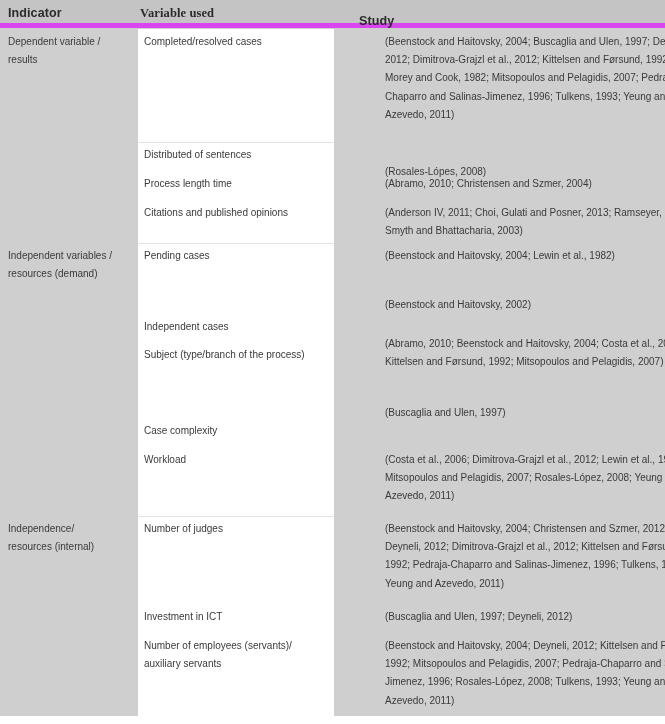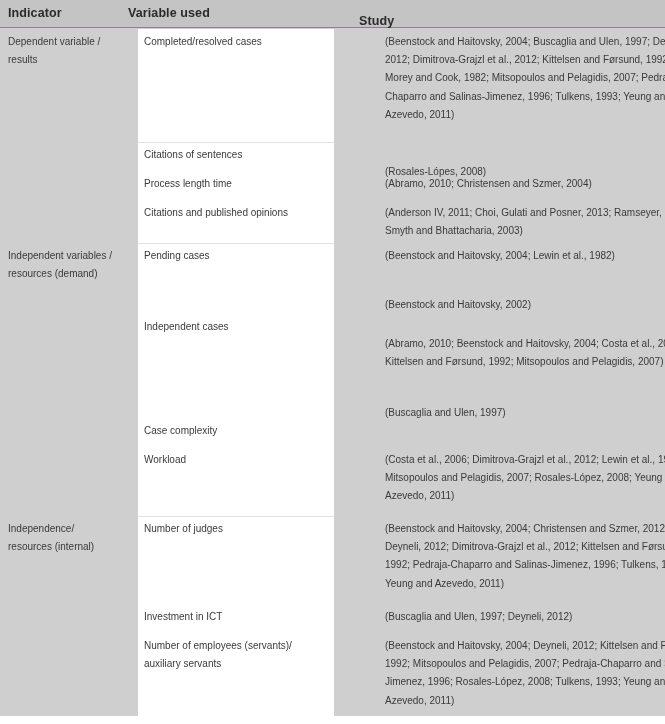--- a/index.html
+++ b/index.html
@@ -20,34 +20,34 @@
     background: #cfcfcf;
     box-sizing: border-box;
   }
   
   .thead {
     position: absolute;
     left: 0; top: 0;
     width: 665px;
     height: 28px;
     background: #c4c4c4;
-    border-bottom: 1px solid #d946ef;
+    border-bottom: 5px solid #d946ef;
     box-sizing: border-box;
   }
   .th {
     position: absolute;
     top: 6px;
     font-size: 12.5px;
     font-weight: bold;
     color: #2b2b2b;
     letter-spacing: .1px;
     white-space: nowrap;
   }
   .th.c1 { left: 8px; }
-  .th.c2 { left: 128px; }
+  .th.c2 { left: 140px; font-family: Liberation Serif, serif; }
   .th.c3 { left: 359px; margin-top: 8px; }
 
   
   .white-col {
     position: absolute;
     left: 138px;
     top: 29px;
     width: 196px;
     height: 687px;
     background: #ffffff;
@@ -115,38 +115,39 @@
     <div class="rule" style="top:113px"></div>
     <div class="rule" style="top:214px"></div>
     <div class="rule" style="top:487px"></div>
 
     <div class="cell col-ind" style="top:4px">Dependent variable /
 results</div>
 
     <div class="cell col-var" style="top:4px">Completed/resolved cases</div>
     <div class="cell col-study" style="top:4px">(Beenstock and Haitovsky, 2004; Buscaglia and Ulen, 1997; Deyneli, 2012; Dimitrova-Grajzl et al., 2012; Kittelsen and Førsund, 1992; Lewin, Morey and Cook, 1982; Mitsopoulos and Pelagidis, 2007; Pedraja-Chaparro and Salinas-Jimenez, 1996; Tulkens, 1993; Yeung and Azevedo, 2011)</div>
 
-    <div class="cell col-var" style="top:117px">Citations of sentences</div>
+    <div class="cell col-var" style="top:117px">Distributed of sentences</div>
     <div class="cell col-study" style="top:134px">(Rosales-Lópes, 2008)</div>
 
     <div class="cell col-var" style="top:146px">Process length time</div>
     <div class="cell col-study" style="top:146px">(Abramo, 2010; Christensen and Szmer, 2004)</div>
 
     <div class="cell col-var" style="top:175px">Citations and published opinions</div>
     <div class="cell col-study" style="top:175px">(Anderson IV, 2011; Choi, Gulati and Posner, 2013; Ramseyer, 2012; Smyth and Bhattacharia, 2003)</div>
 
     <div class="cell col-var" style="top:218px">Pending cases</div>
 
     <div class="cell col-ind" style="top:218px">Independent variables /
 resources (demand)</div>
     <div class="cell col-study" style="top:218px">(Beenstock and Haitovsky, 2004; Lewin et al., 1982)</div>
 
     <div class="cell col-var" style="top:289px">Independent cases</div>
     <div class="cell col-study" style="top:267px">(Beenstock and Haitovsky, 2002)</div>
 
+    <div class="cell col-var" style="top:317px">Subject (type/branch of the process)</div>
     <div class="cell col-study" style="top:306px">(Abramo, 2010; Beenstock and Haitovsky, 2004; Costa et al., 2006; Kittelsen and Førsund, 1992; Mitsopoulos and Pelagidis, 2007)</div>
 
     <div class="cell col-var" style="top:393px">Case complexity</div>
     <div class="cell col-study" style="top:375px">(Buscaglia and Ulen, 1997)</div>
 
     <div class="cell col-var" style="top:422px">Workload</div>
     <div class="cell col-study" style="top:422px">(Costa et al., 2006; Dimitrova-Grajzl et al., 2012; Lewin et al., 1982; Mitsopoulos and Pelagidis, 2007; Rosales-López, 2008; Yeung and Azevedo, 2011)</div>
 
     <div class="cell col-var" style="top:491px">Number of judges</div>
 

